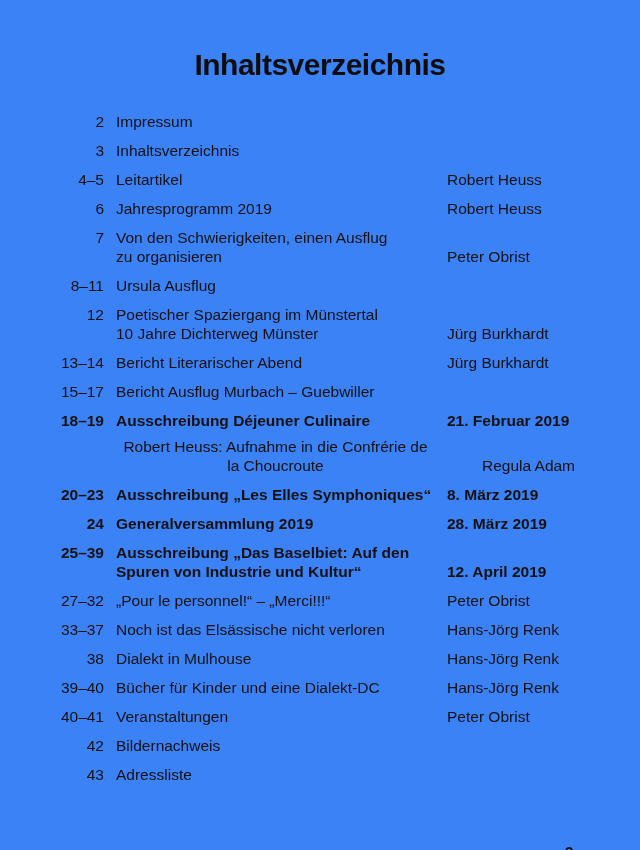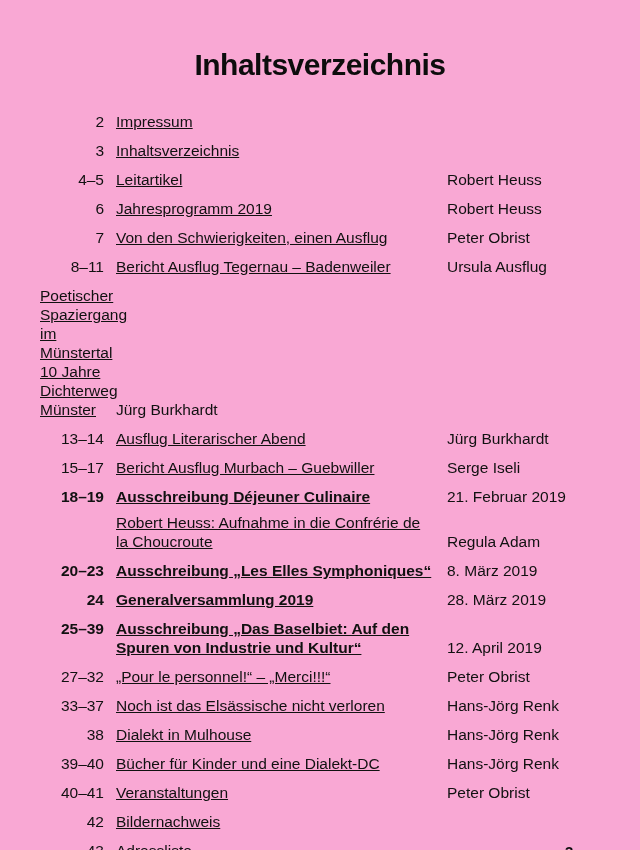--- a/index.html
+++ b/index.html
@@ -1,20 +1,20 @@
 <!DOCTYPE html>
 <html><head>
 <meta charset="utf-8">
 <style>
   html, body { margin: 0; padding: 0; background: #fff; }
   .page {
     position: relative;
     width: 640px;
     height: 850px;
-    background: #f9a8d4;
+    background: #3b82f6;
     overflow: hidden;
     font-family: "Liberation Sans", sans-serif;
     color: #111111;
   }
   .page-title {
     margin: 0;
     padding-top: 50px;
     text-align: center;
     font-size: 30px;
     line-height: 30px;
@@ -30,27 +30,27 @@
   }
   .toc-row {
     display: grid;
     grid-template-columns: 64px 319px 1fr;
     column-gap: 12px;
     margin-bottom: 10px;
     font-size: 15.5px;
     line-height: 19px;
   }
   .toc-row.bold { font-weight: bold; }
-  .toc-row.cont { margin-top: -3px; }
+  .toc-row.cont { margin-top: -3px; text-align: center; }
   .toc-pages { text-align: right; white-space: nowrap; }
   .toc-title { }
-  .toc-title .line { display: block; text-decoration: underline; }
+  .toc-title .line { display: block; }
   .toc-right { display: flex; flex-direction: column; justify-content: center; white-space: nowrap; }
   .toc-row.right-last .toc-right { justify-content: flex-end; }
-  .toc-right.rbold { font-weight: normal; }
+  .toc-right.rbold { font-weight: bold; }
   .corner-page-number {
     position: absolute;
     left: 565px;
     top: 843px;
     font-size: 15px;
     font-weight: bold;
     color: #0d0d0d;
   }
 </style>
 </head>
@@ -93,63 +93,59 @@
         </div>
     <div class="toc-right">
           <span>Robert Heuss</span>
         </div>
   </div>
 
   <div class="toc-row right-last">
     <div class="toc-pages">7</div>
     <div class="toc-title">
           <span class="line">Von den Schwierigkeiten, einen Ausflug</span>
+          <span class="line">zu organisieren</span>
         </div>
     <div class="toc-right">
           <span>Peter Obrist</span>
         </div>
   </div>
 
   <div class="toc-row">
     <div class="toc-pages">8–11</div>
-    <div class="toc-title">
-          <span class="line">Bericht Ausflug Tegernau – Badenweiler</span>
-        </div>
     <div class="toc-right">
           <span>Ursula Ausflug</span>
         </div>
   </div>
 
   <div class="toc-row right-last">
+    <div class="toc-pages">12</div>
     <div class="toc-title">
           <span class="line">Poetischer Spaziergang im Münstertal</span>
           <span class="line">10 Jahre Dichterweg Münster</span>
         </div>
     <div class="toc-right">
           <span>Jürg Burkhardt</span>
         </div>
   </div>
 
   <div class="toc-row">
     <div class="toc-pages">13–14</div>
     <div class="toc-title">
-          <span class="line">Ausflug Literarischer Abend</span>
+          <span class="line">Bericht Literarischer Abend</span>
         </div>
     <div class="toc-right">
           <span>Jürg Burkhardt</span>
         </div>
   </div>
 
   <div class="toc-row">
     <div class="toc-pages">15–17</div>
     <div class="toc-title">
           <span class="line">Bericht Ausflug Murbach – Guebwiller</span>
-        </div>
-    <div class="toc-right">
-          <span>Serge Iseli</span>
         </div>
   </div>
 
   <div class="toc-row bold">
     <div class="toc-pages">18–19</div>
     <div class="toc-title">
           <span class="line">Ausschreibung Déjeuner Culinaire</span>
         </div>
     <div class="toc-right rbold">
           <span>21. Februar 2019</span>

